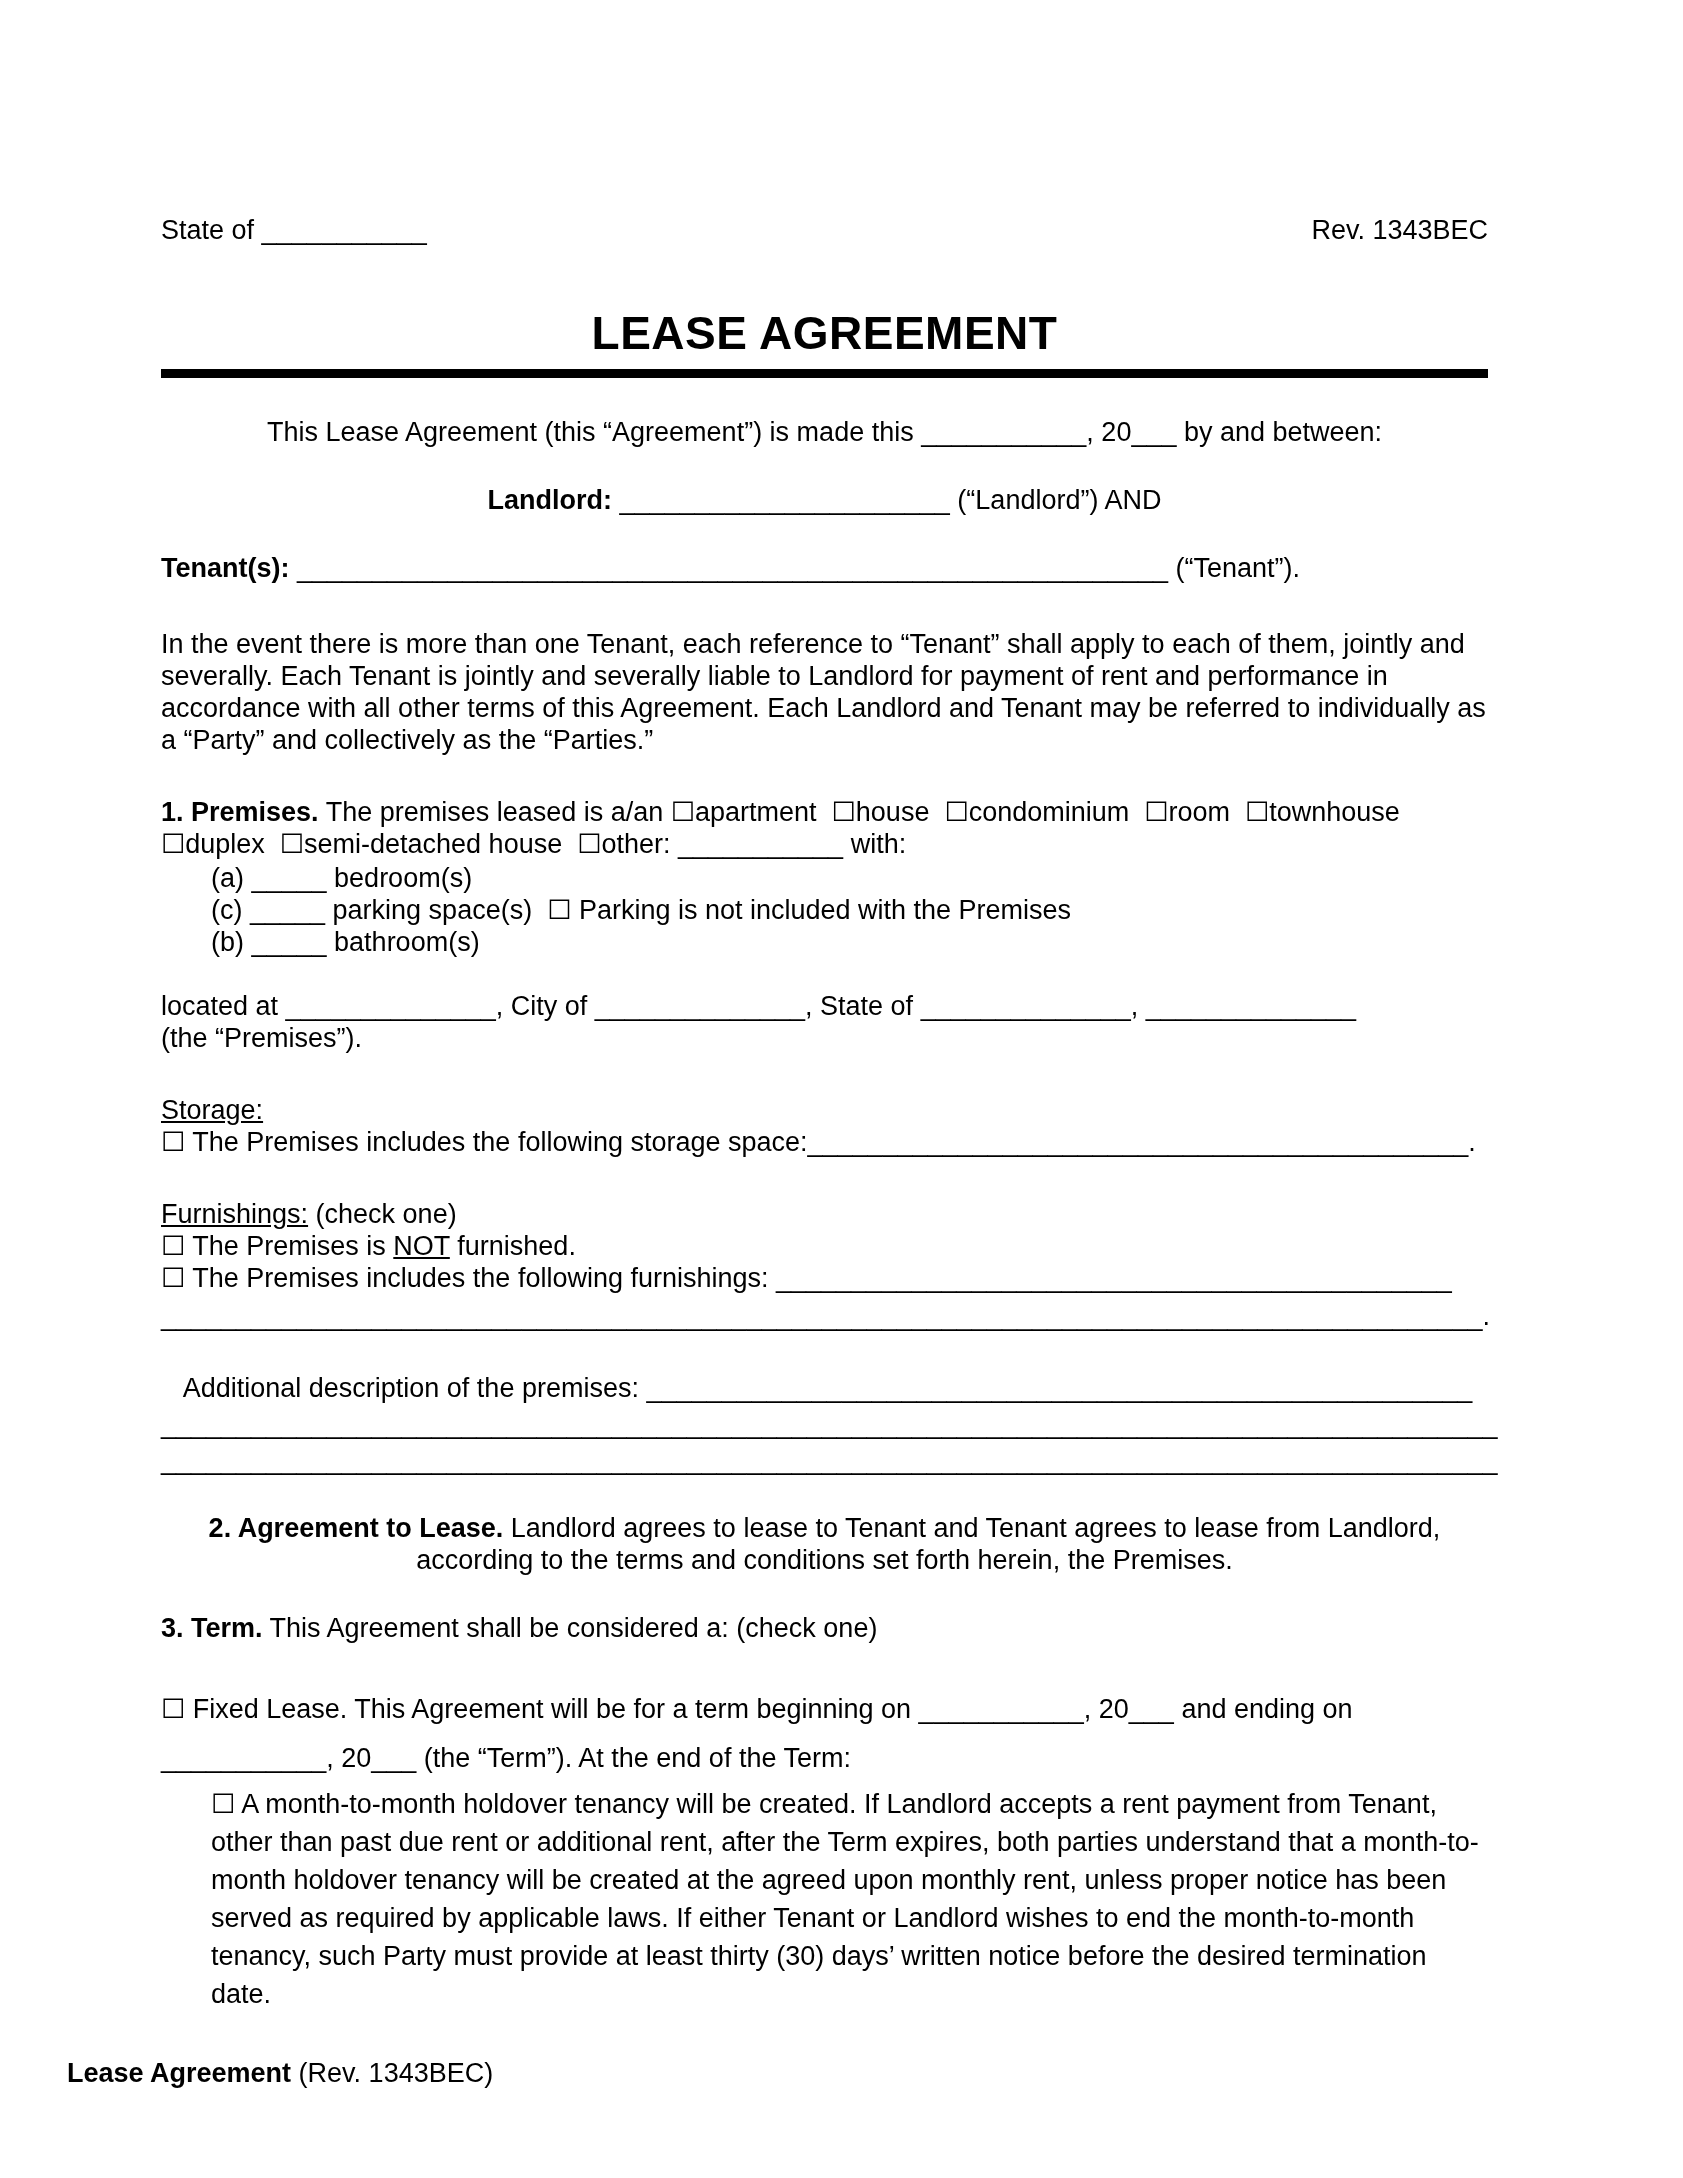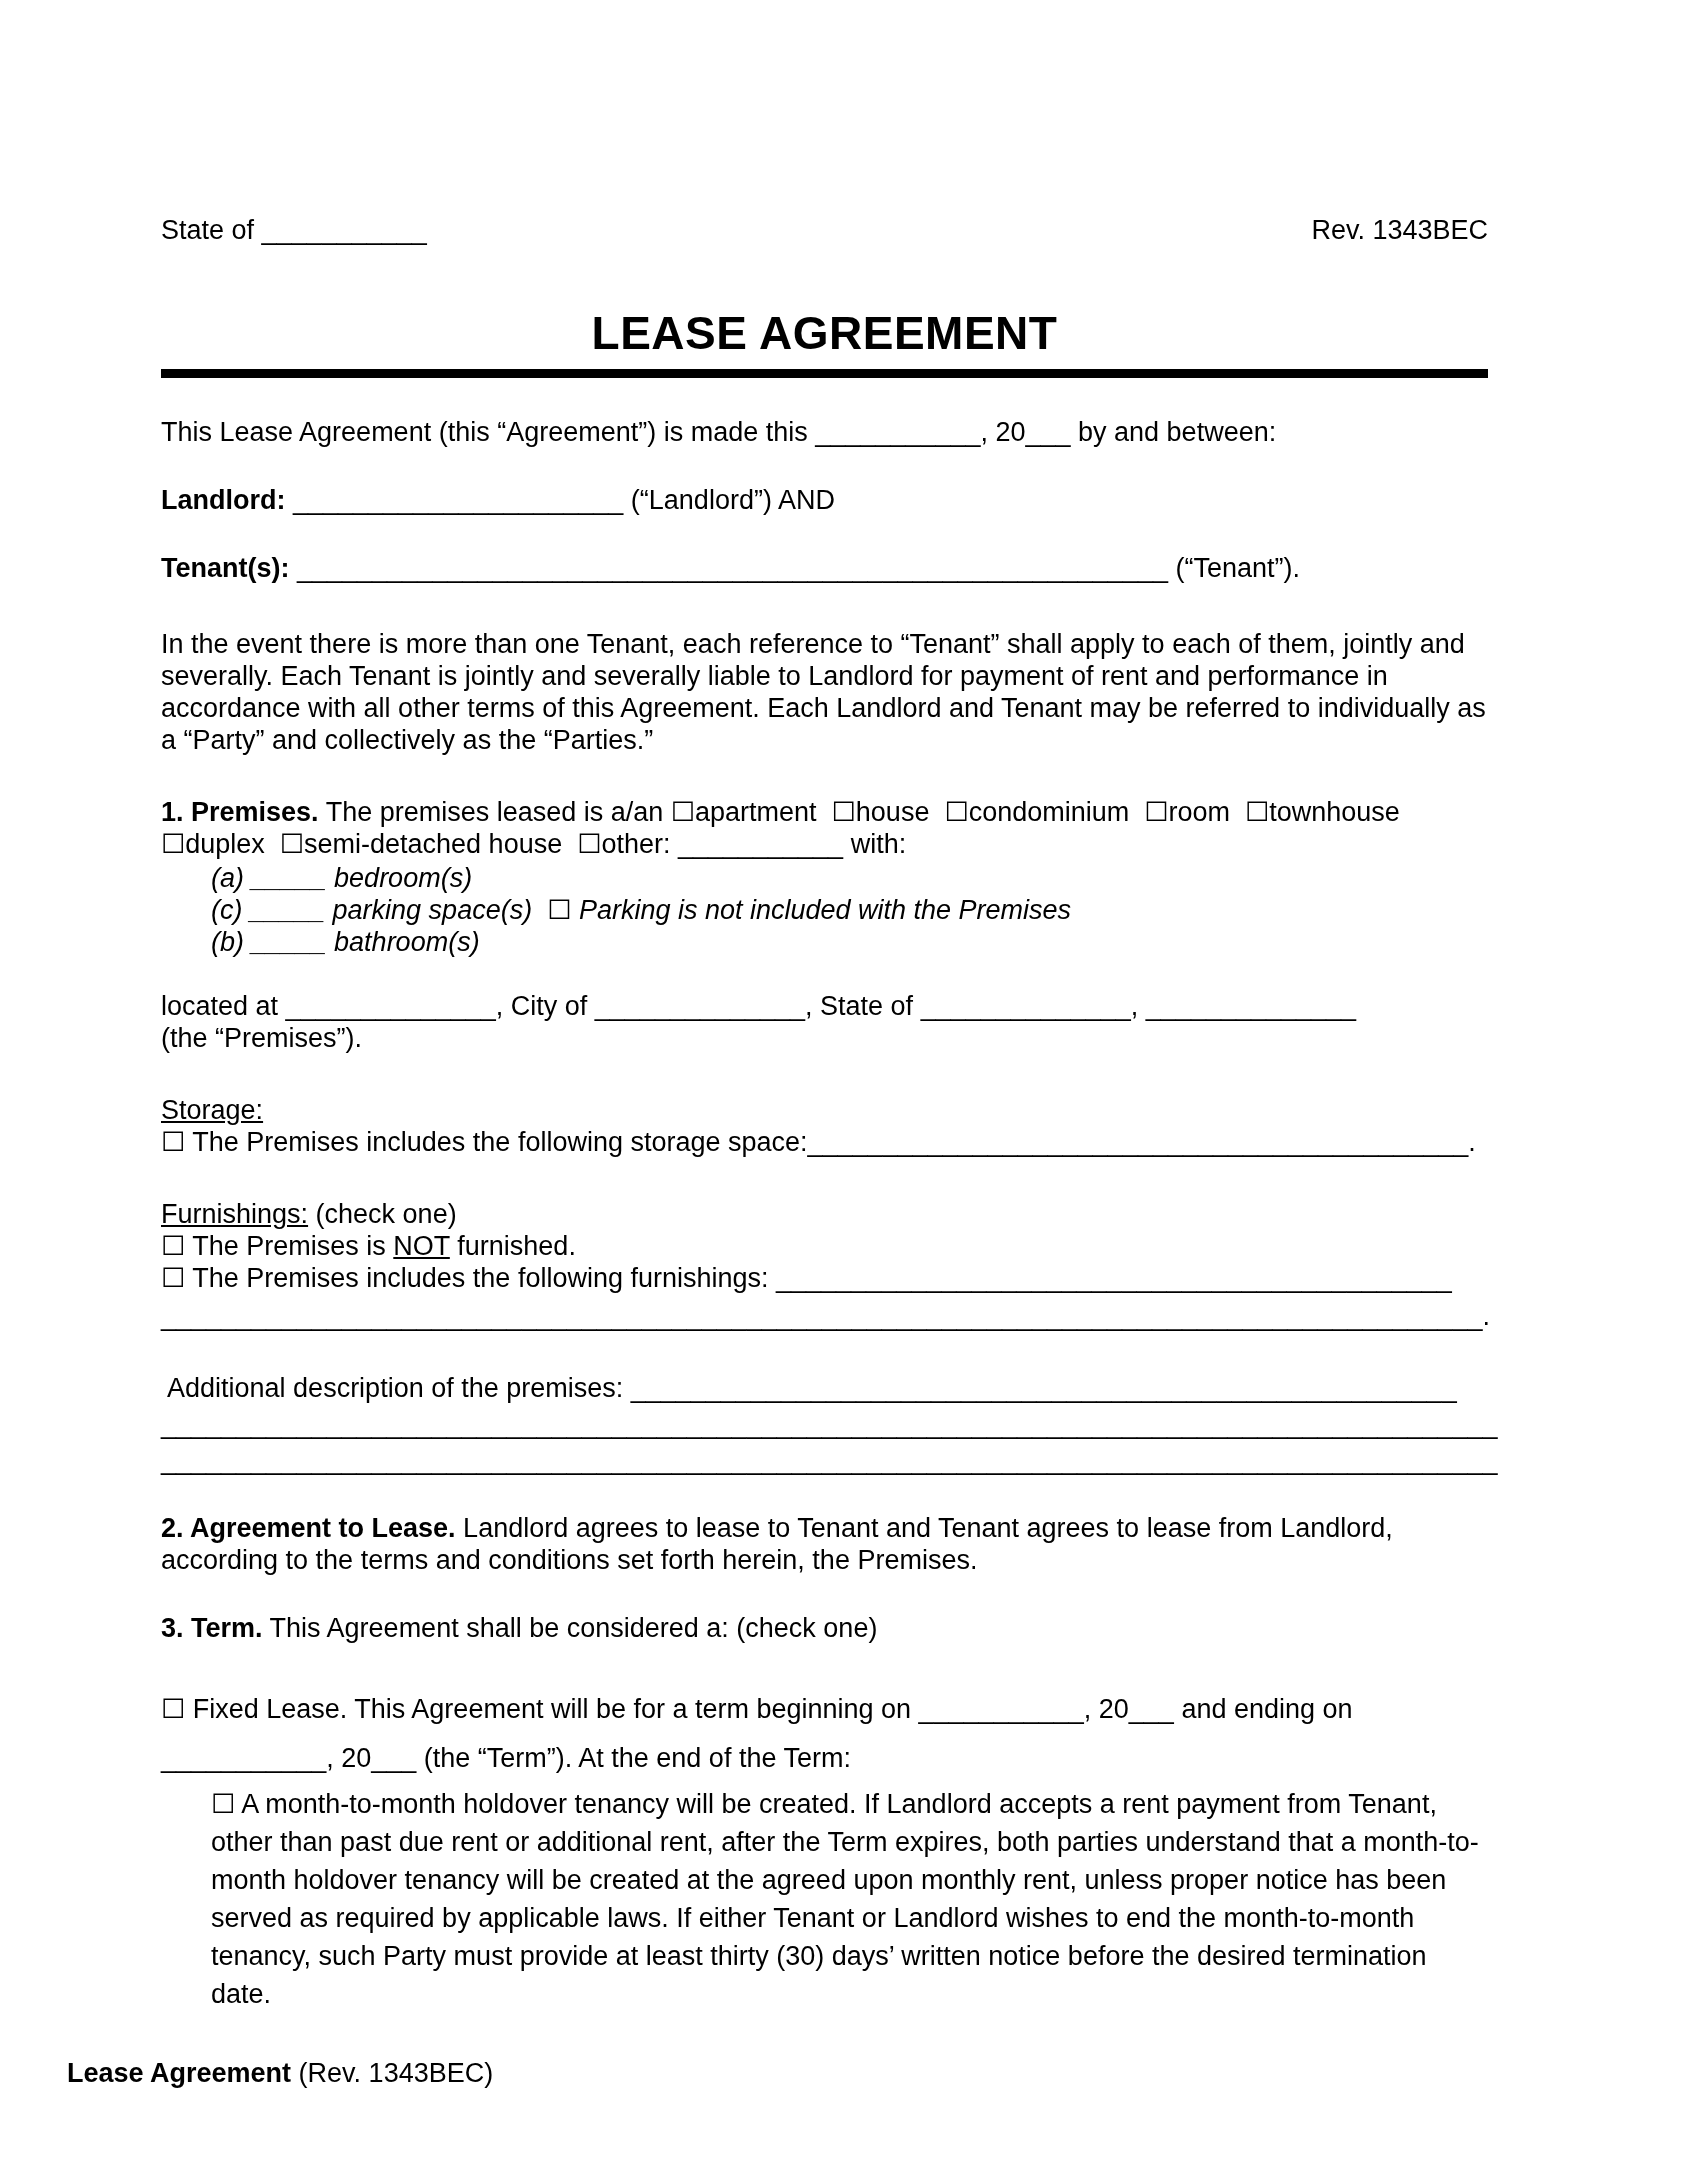--- a/index.html
+++ b/index.html
@@ -16,22 +16,22 @@
   .title{
     text-align:center;font-weight:bold;font-size:46px;line-height:48px;
     margin:63px 0 12px 0;letter-spacing:0.5px;
   }
   .rule{height:9px;background:#000;margin:0 0 38px 0;}
   .line{white-space:pre;}
   .para{white-space:pre-wrap;margin-top:21px;}
   .b{font-weight:bold;}
   .u{text-decoration:underline;}
   .cb{font-family:"DejaVu Sans",sans-serif;}
-  .indent{margin-left:50px;font-style:italic;}
-  .gap36{margin-bottom:36px;}
+  .indent{margin-left:50px;}
+  .gap36{margin-bottom:36px;text-align:center;}
   .gap40{margin-bottom:40px;}
   .gap44{margin-bottom:44px;}
   .items{margin-top:2px;}
   .cont{margin-top:6px;}
   .blankline{margin-top:4px;}
   .fixed-lines .line{line-height:49px;}
   .holdover{margin-top:2px;margin-left:50px;width:1272px;line-height:38px;}
   .footer{position:absolute;left:67px;top:2057px;white-space:pre;}
 </style>
 </head>

